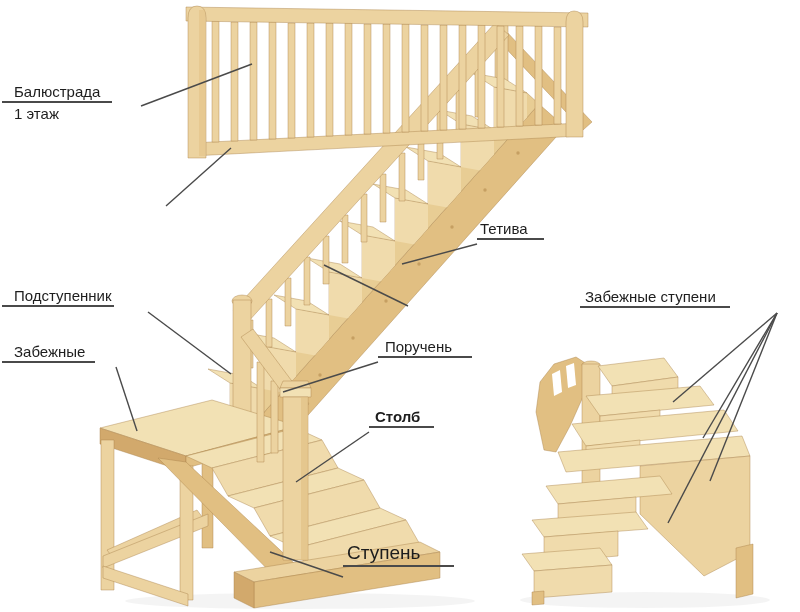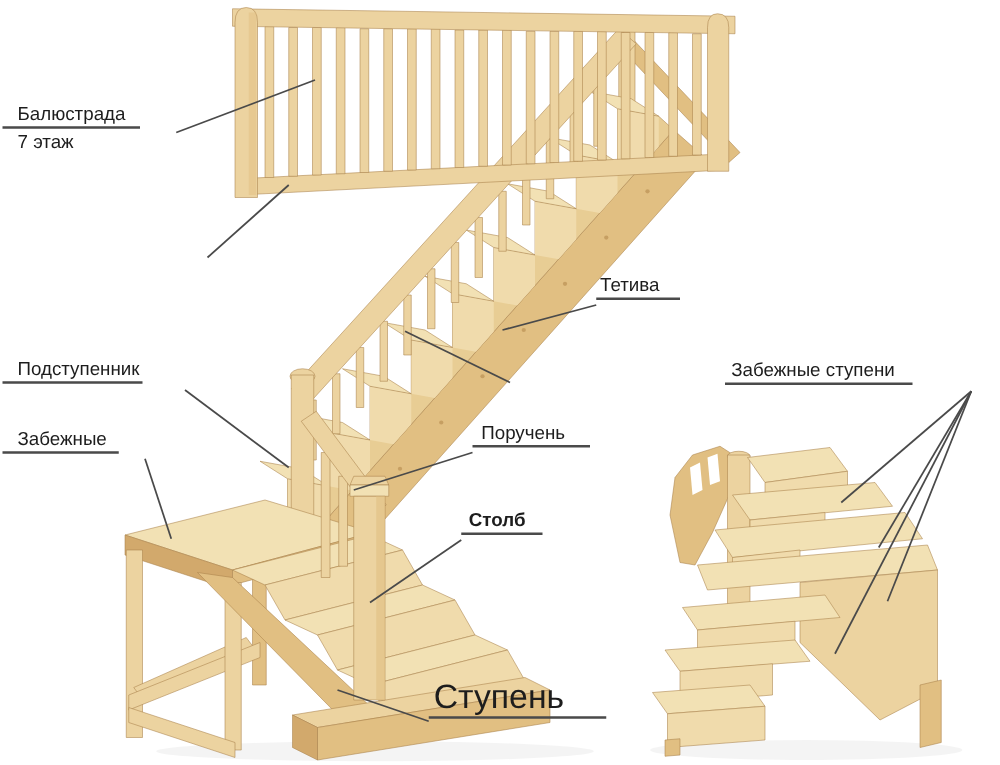--- a/index.html
+++ b/index.html
@@ -34,21 +34,21 @@
   #lbl-balyasina{left:408px;top:283px;}
   #lbl-balyasina .u{padding:0 6px 1px 10px;}
   #lbl-podstupennik{left:2px;top:288px;}
   #lbl-podstupennik .u{padding:0 2px 1px 12px;}
   #lbl-ploshchadka{left:2px;top:344px;}
   #lbl-ploshchadka .u{padding:0 10px 1px 12px;}
   #lbl-poruchen{left:378px;top:339px;}
   #lbl-poruchen .u{padding:0 20px 1px 7px;}
   #lbl-stolb{left:369px;top:409px;font-weight:bold;}
   #lbl-stolb .u{padding:0 14px 1px 6px;}
-  #lbl-stupen{left:343px;top:543px;font-size:27px;}
+  #lbl-stupen{left:343px;top:543px;font-size:19px;}
   #lbl-stupen .u{padding:0 34px 2px 4px;}
   #lbl-zabezhnye{left:580px;top:289px;}
   #lbl-zabezhnye .u{padding:0 14px 1px 5px;}
 </style>
 </head>
 <body>
 
 <div class="stage">
 
 <svg width="800" height="612" viewBox="0 0 800 612">
@@ -228,21 +228,21 @@
     <line class="leader" x1="343" y1="577" x2="270" y2="552"></line>
     <line class="leader" x1="777" y1="313" x2="673" y2="402"></line>
     <line class="leader" x1="777" y1="313" x2="703" y2="438"></line>
     <line class="leader" x1="777" y1="313" x2="710" y2="481"></line>
     <line class="leader" x1="777" y1="313" x2="668" y2="523"></line>
   </g>
 </svg>
 
 <div class="lbl" id="lbl-balustrade">
   <span class="u">Балюстрада</span>
-  <span class="row2">7 этаж</span>
+  <span class="row2">1 этаж</span>
 </div>
 <div class="lbl" id="lbl-tetiva">
   <span class="u">Тетива</span>
 </div>
 <div class="lbl" id="lbl-podstupennik">
   <span class="u">Подступенник</span>
 </div>
 <div class="lbl" id="lbl-ploshchadka">
   <span class="u">Забежные</span>
 </div>

